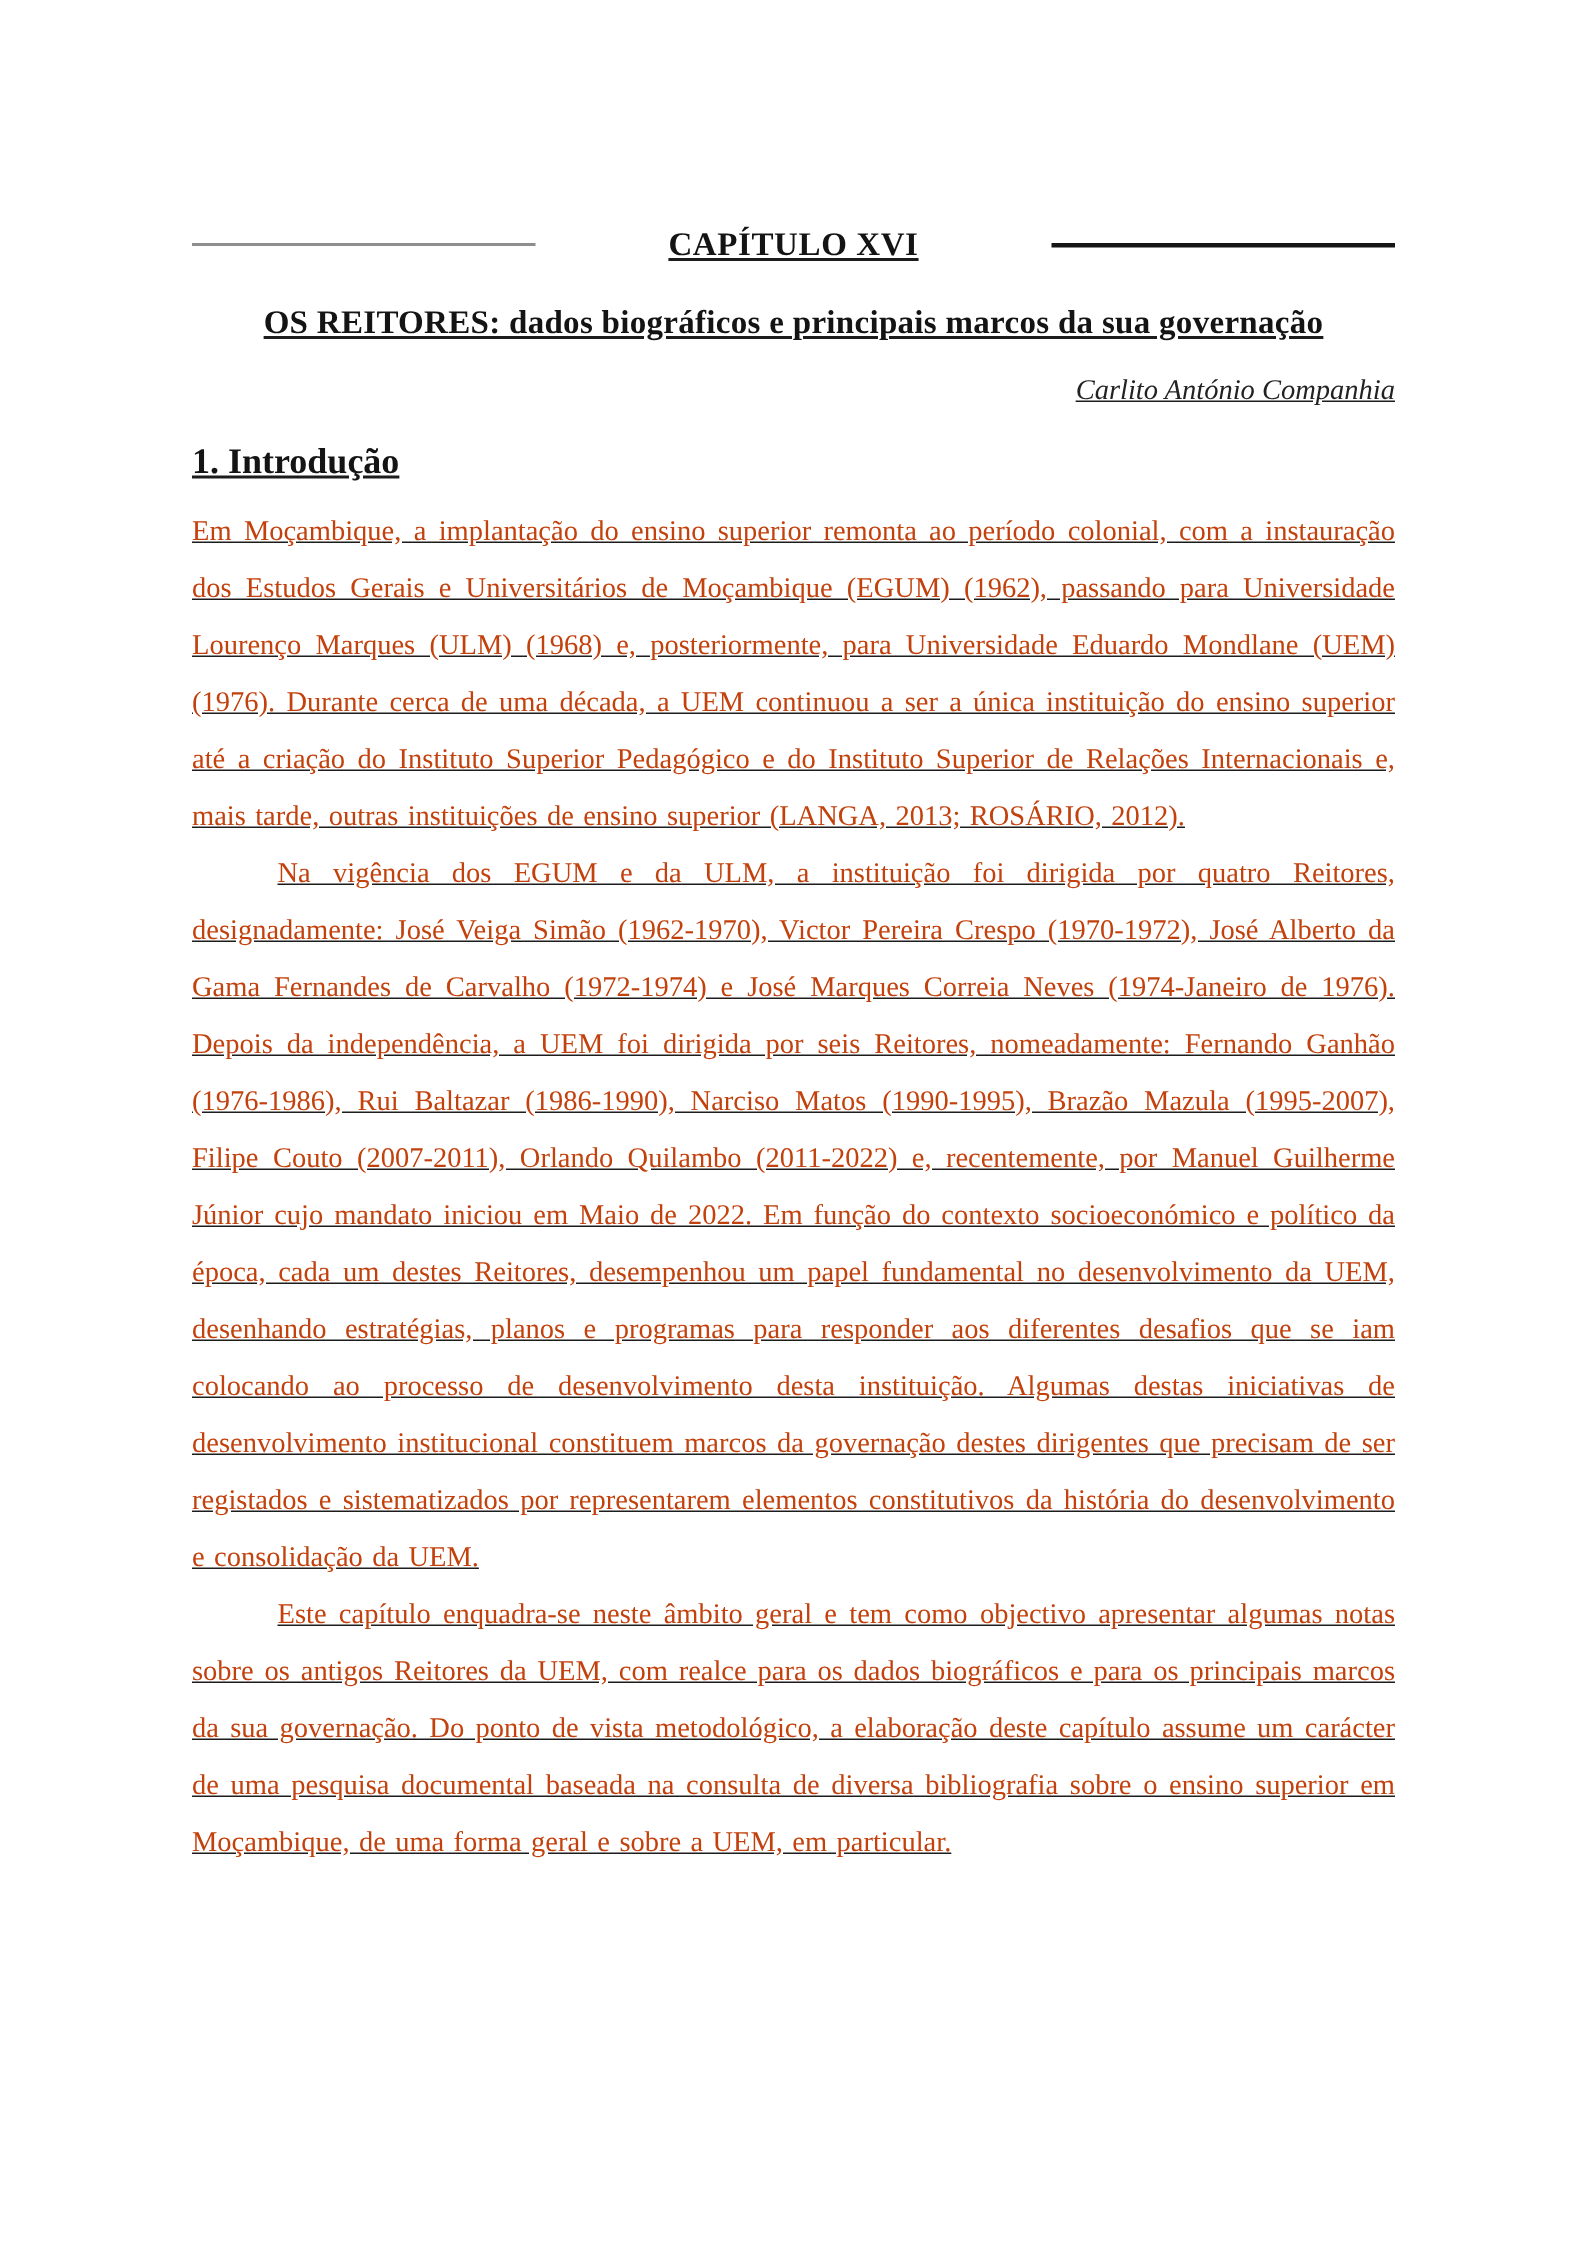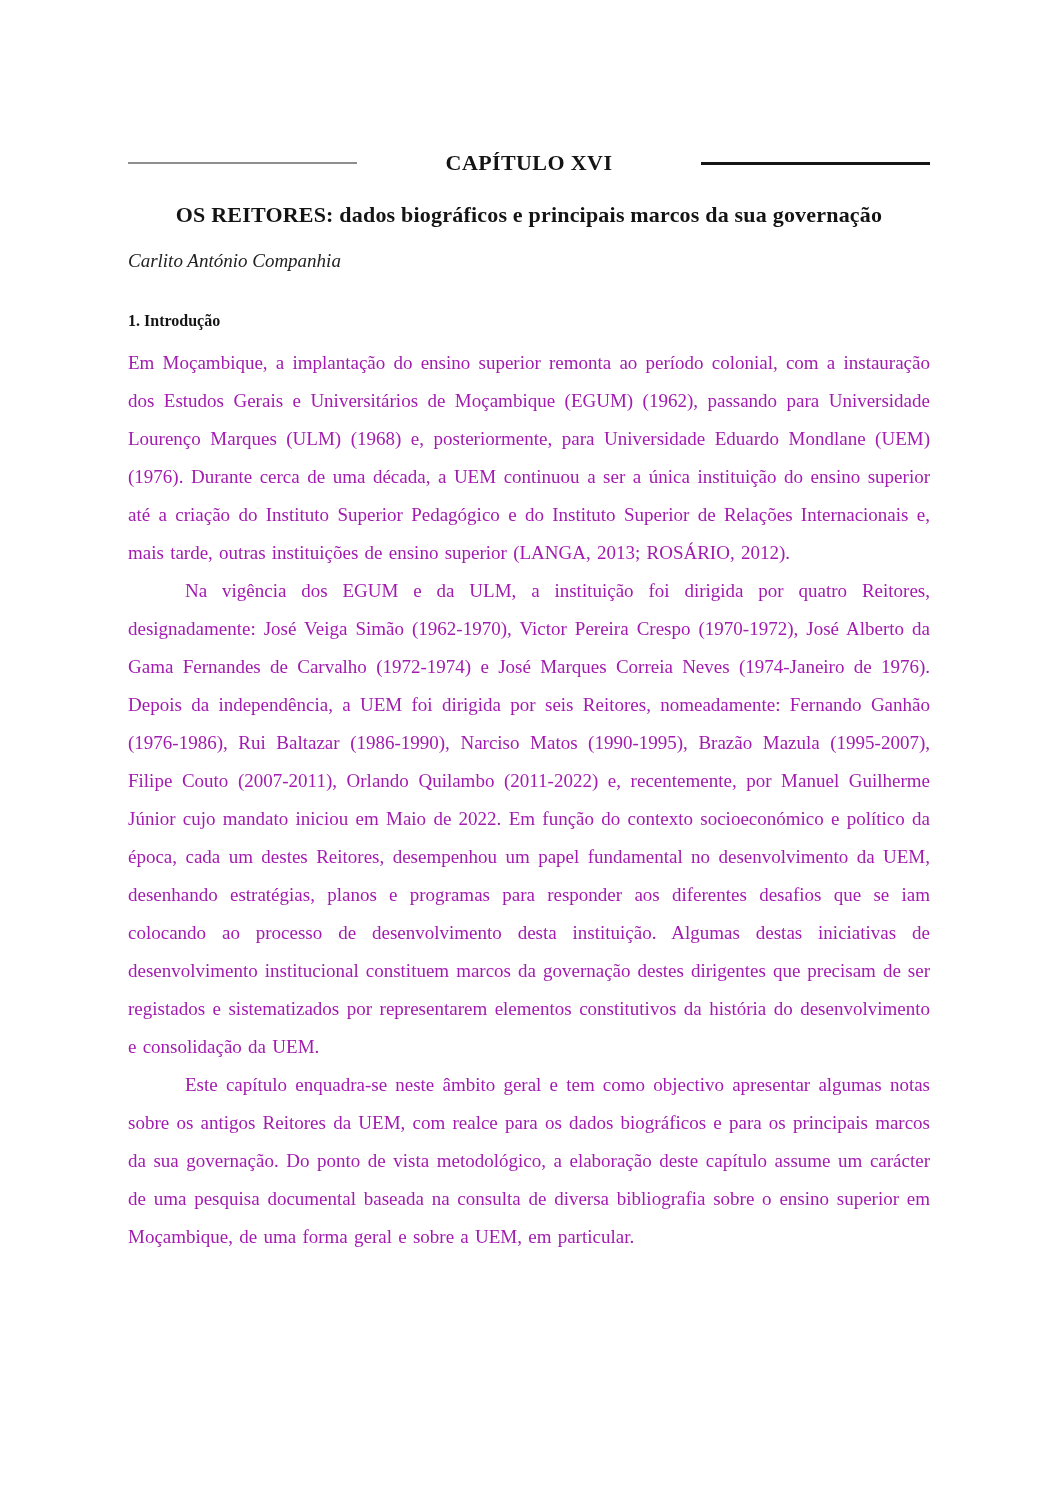--- a/index.html
+++ b/index.html
@@ -12,20 +12,21 @@
     position: relative;
     width: 1058px;
     height: 1497px;
     margin: 0 auto;
     background: #ffffff;
     color: #1c1c1c;
     font-family: "Liberation Serif", "DejaVu Serif", serif;
     box-sizing: border-box;
     padding: 148px 128px 0 128px;
     overflow: hidden;
+    text-decoration: underline;
   }
   .chapter-row {
     display: flex;
     align-items: center;
     width: 100%;
     height: 30px;
   }
   .rule {
     flex: 0 0 auto;
     width: 229px;
@@ -53,38 +54,39 @@
     margin-top: 24px;
     text-align: center;
     font-weight: bold;
     font-size: 22px;
     letter-spacing: 0.2px;
     color: #141414;
     white-space: nowrap;
   }
   .byline {
     margin-top: 22px;
+    text-align: right;
     font-style: italic;
     font-size: 19px;
     color: #222222;
   }
   .section-heading {
-    margin-top: 40px;
+    margin-top: 23px;
     margin-bottom: 14px;
     font-weight: bold;
-    font-size: 16px;
+    font-size: 24px;
     color: #141414;
   }
   .body-text p {
     margin: 0;
     font-size: 19px;
     line-height: 38px;
     text-align: justify;
     word-spacing: 1.5px;
-    color: #a21caf;
+    color: #c2410c;
   }
   .body-text p.indented {
     text-indent: 57px;
   }
 </style>
 </head>
 <body>
 
 <div class="page">
 

